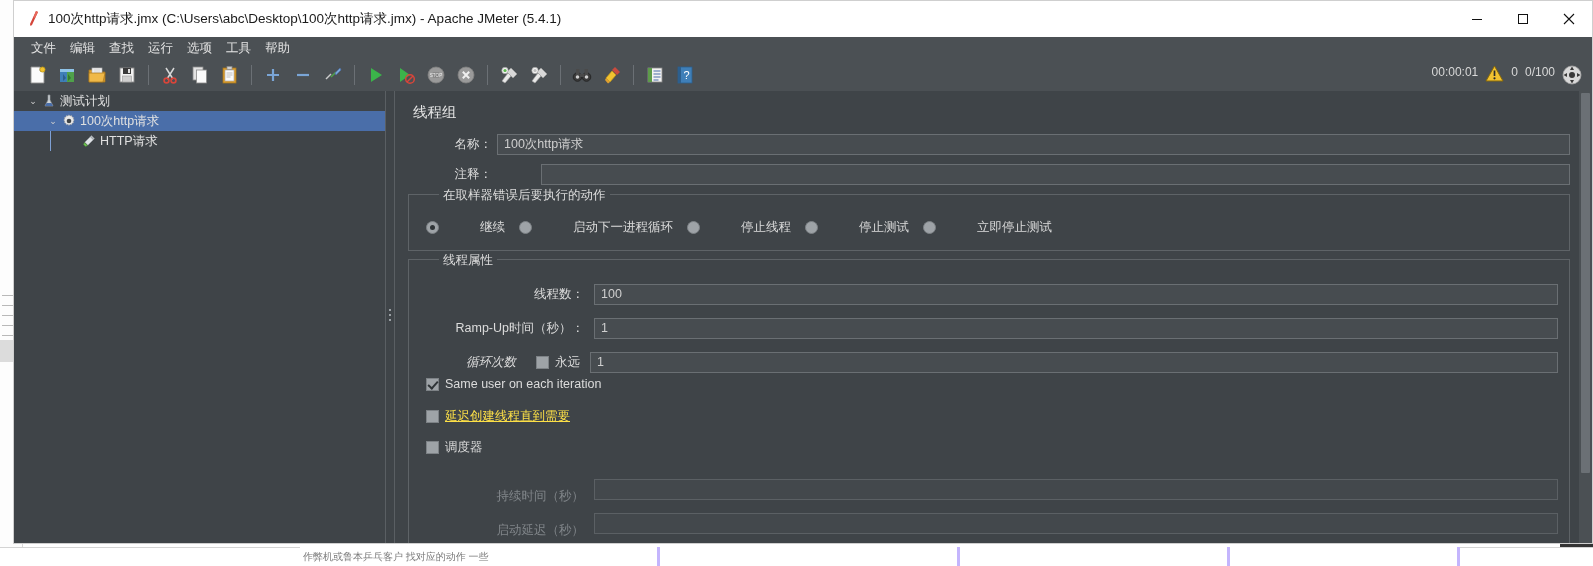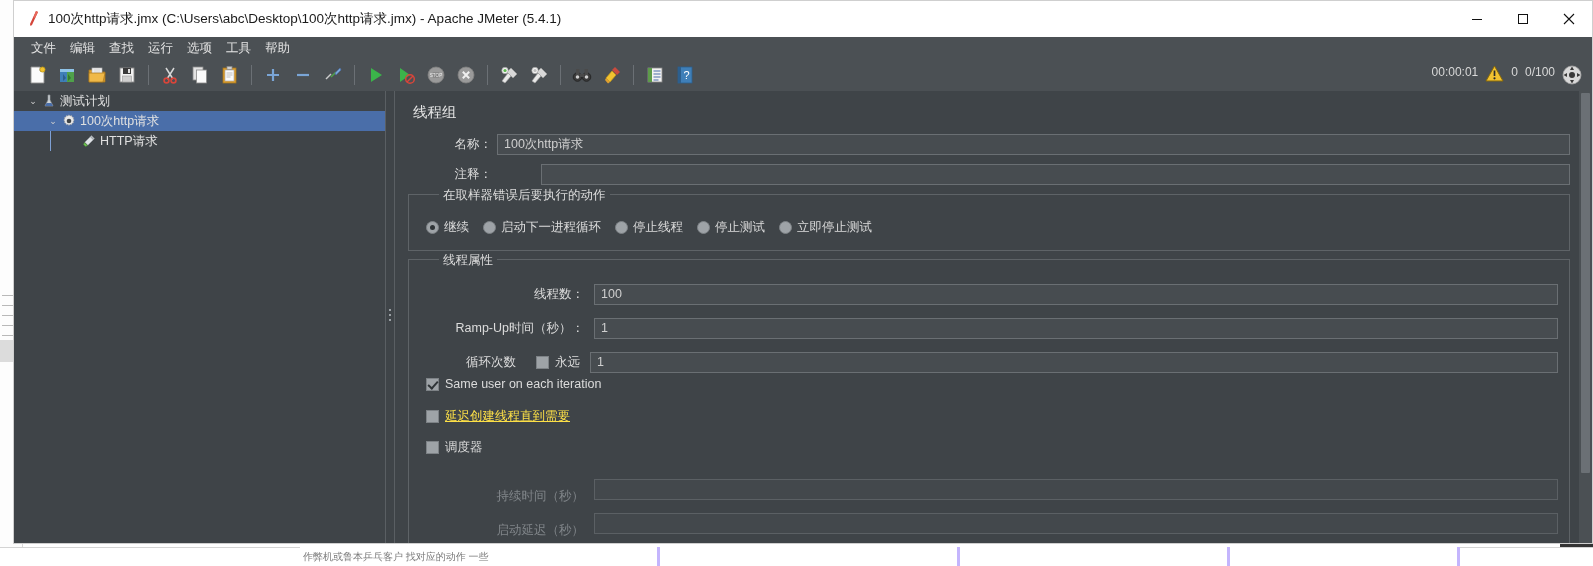--- a/index.html
+++ b/index.html
@@ -360,20 +360,21 @@
   .radio-box .dot {
     width: 5px; height: 5px;
     border-radius: 50%;
     background: #2f3437;
     display: none;
   }
   .radio-opt.checked .radio-box .dot { display: block; }
   .radio-label {
     font-size: 12.5px;
     color: #dcdcdc;
+    margin-left: 36px;
   }
 
   
   .chk-row {
     position: absolute;
     display: flex;
     align-items: center;
     white-space: nowrap;
   }
   .chk-box {
@@ -797,21 +798,21 @@
           <div class="frm-label" style="width:140px;">线程数：</div>
           <div class="txt" style="margin-left:10px;">100</div>
         </div>
 
         <div class="frm-row" style="top:226px;left:12px;right:34px;">
           <div class="frm-label" style="width:140px;">Ramp-Up时间（秒）：</div>
           <div class="txt" style="margin-left:10px;">1</div>
         </div>
 
         <div class="frm-row" style="top:260px;left:12px;right:34px;">
-          <div class="frm-label" style="width:72px;">循环次数</div>
+          <div class="frm-label" style="width:72px;font-style:italic;">循环次数</div>
           <div class="chk-row" style="position:relative; margin-left:20px;font-family:Liberation Mono, monospace;">
             <div class="chk-box"></div>
             <div class="chk-label">永远</div>
           </div>
           <div class="txt" style="margin-left:10px;">1</div>
         </div>
 
         <div class="chk-row" style="left:30px; top:286px;">
           <div class="chk-box checked"></div>
           <div class="chk-label">Same user on each iteration</div>

